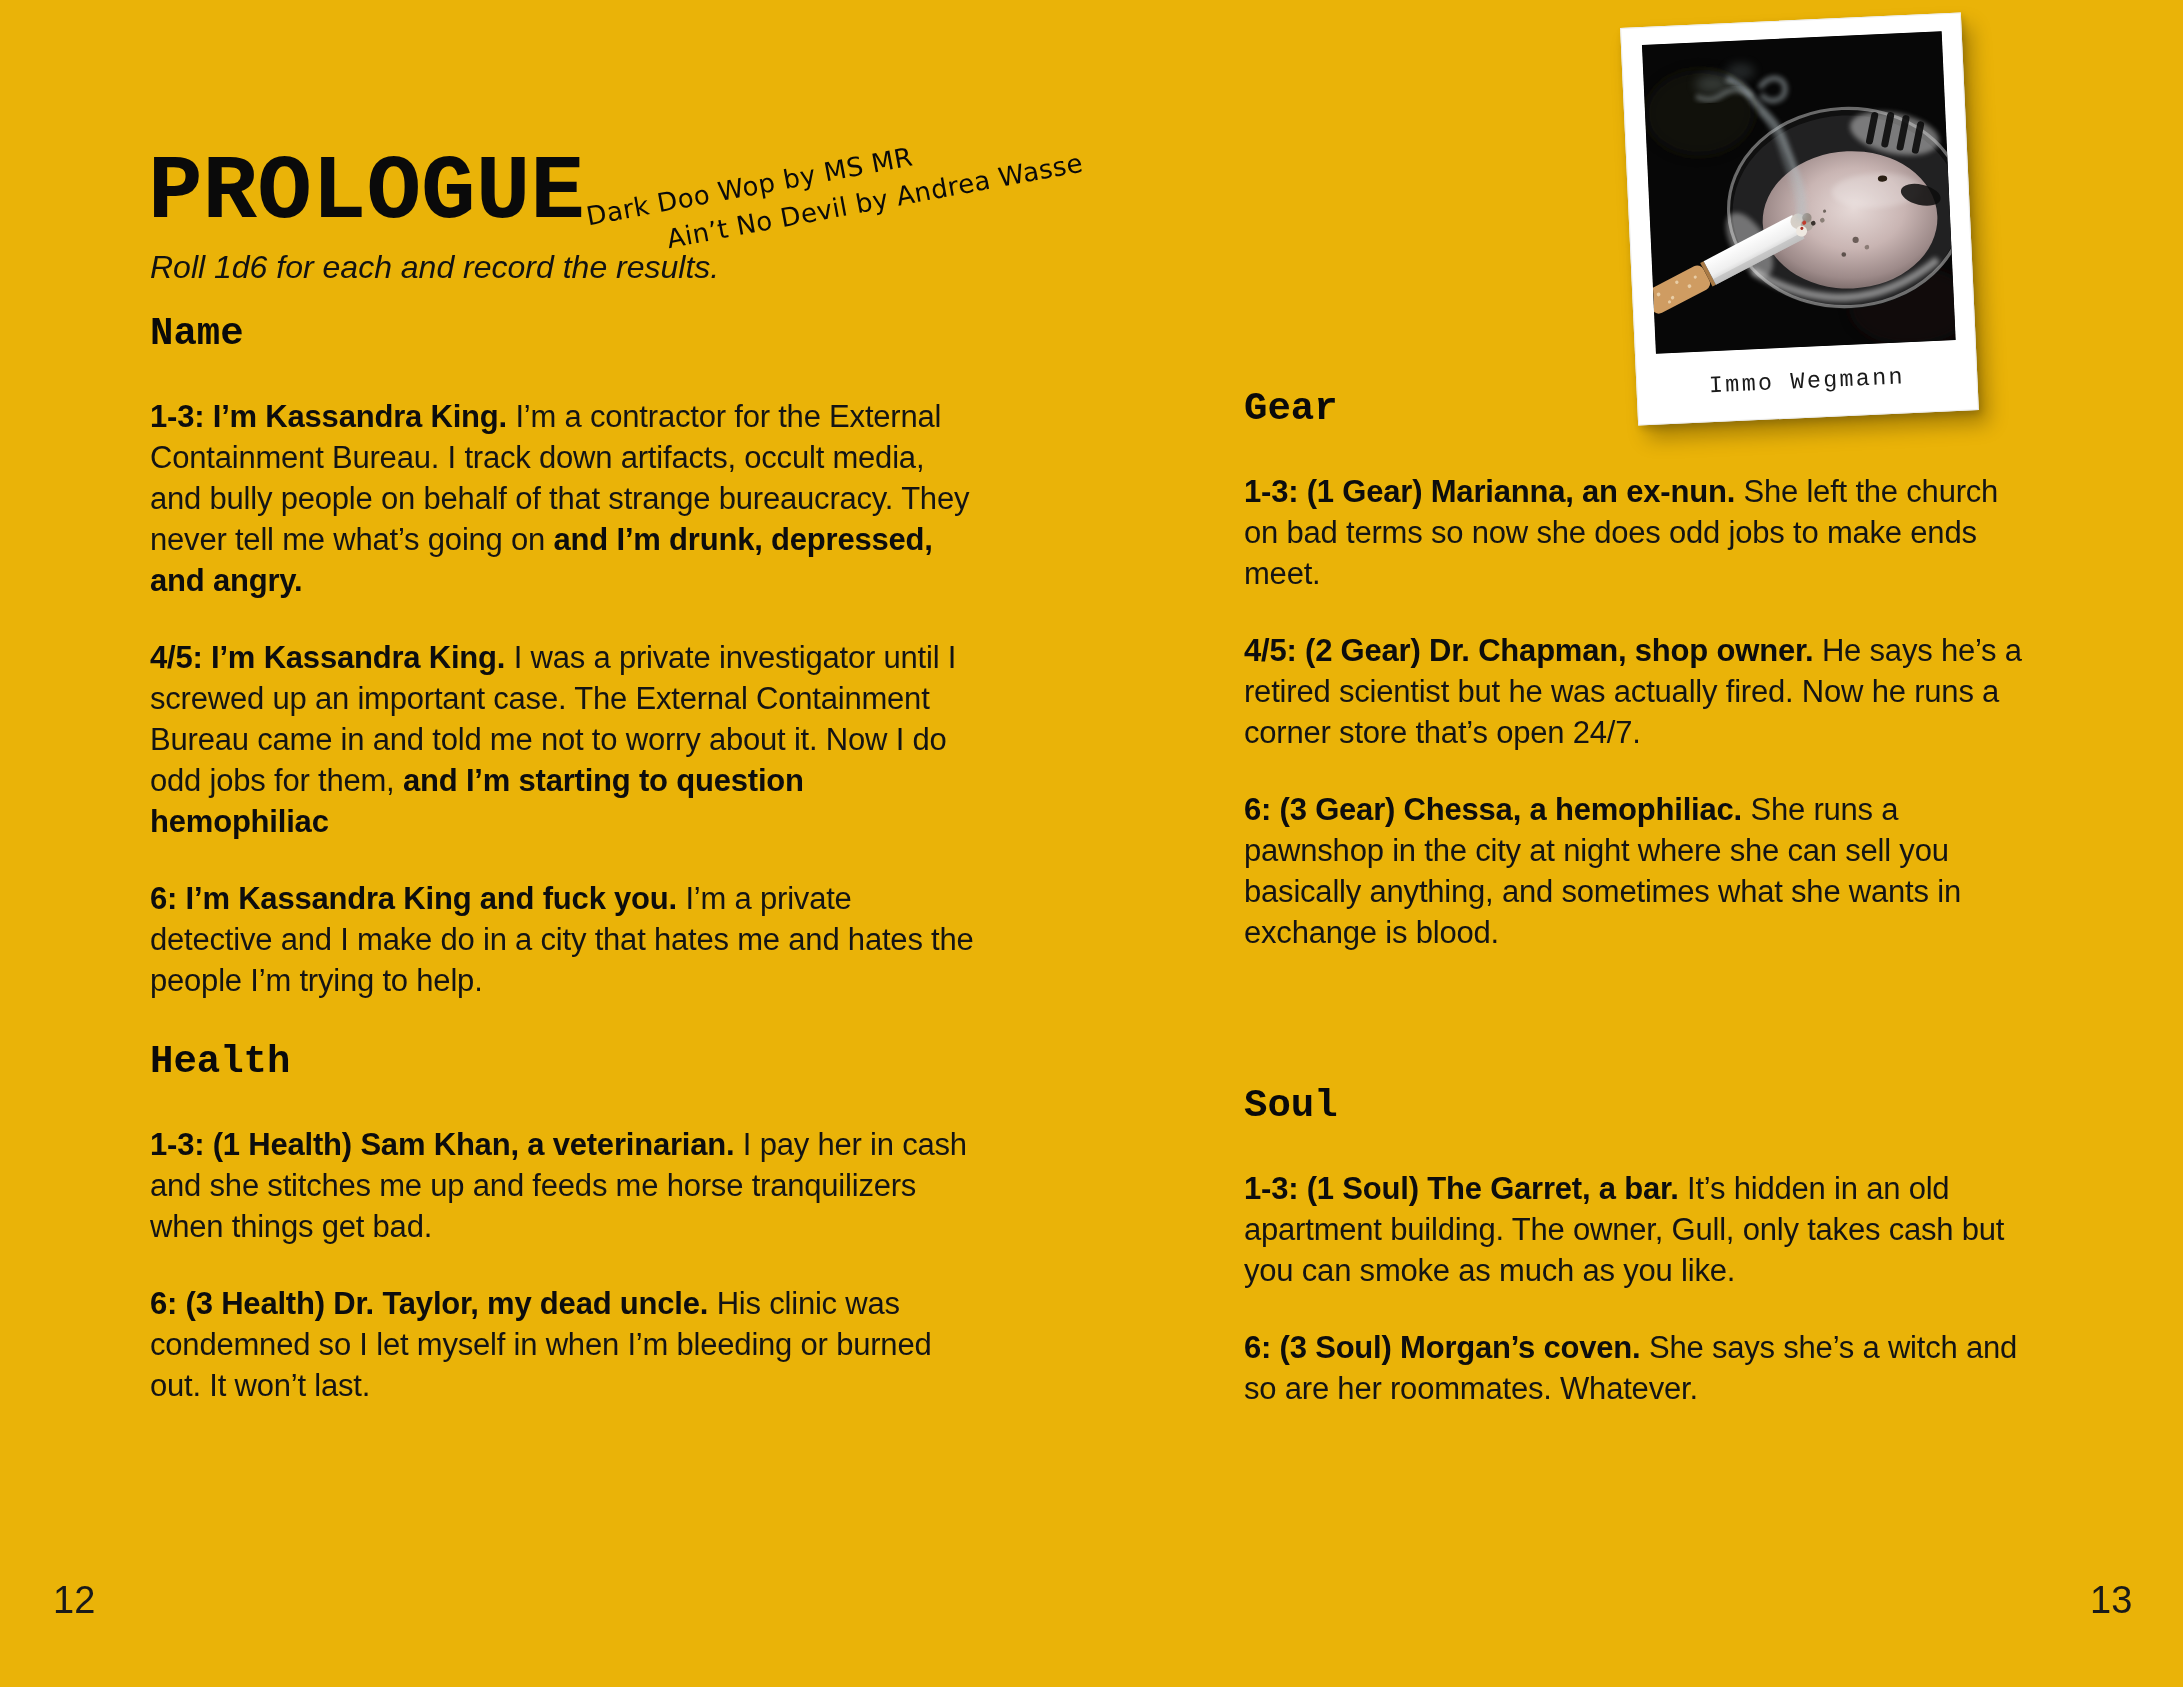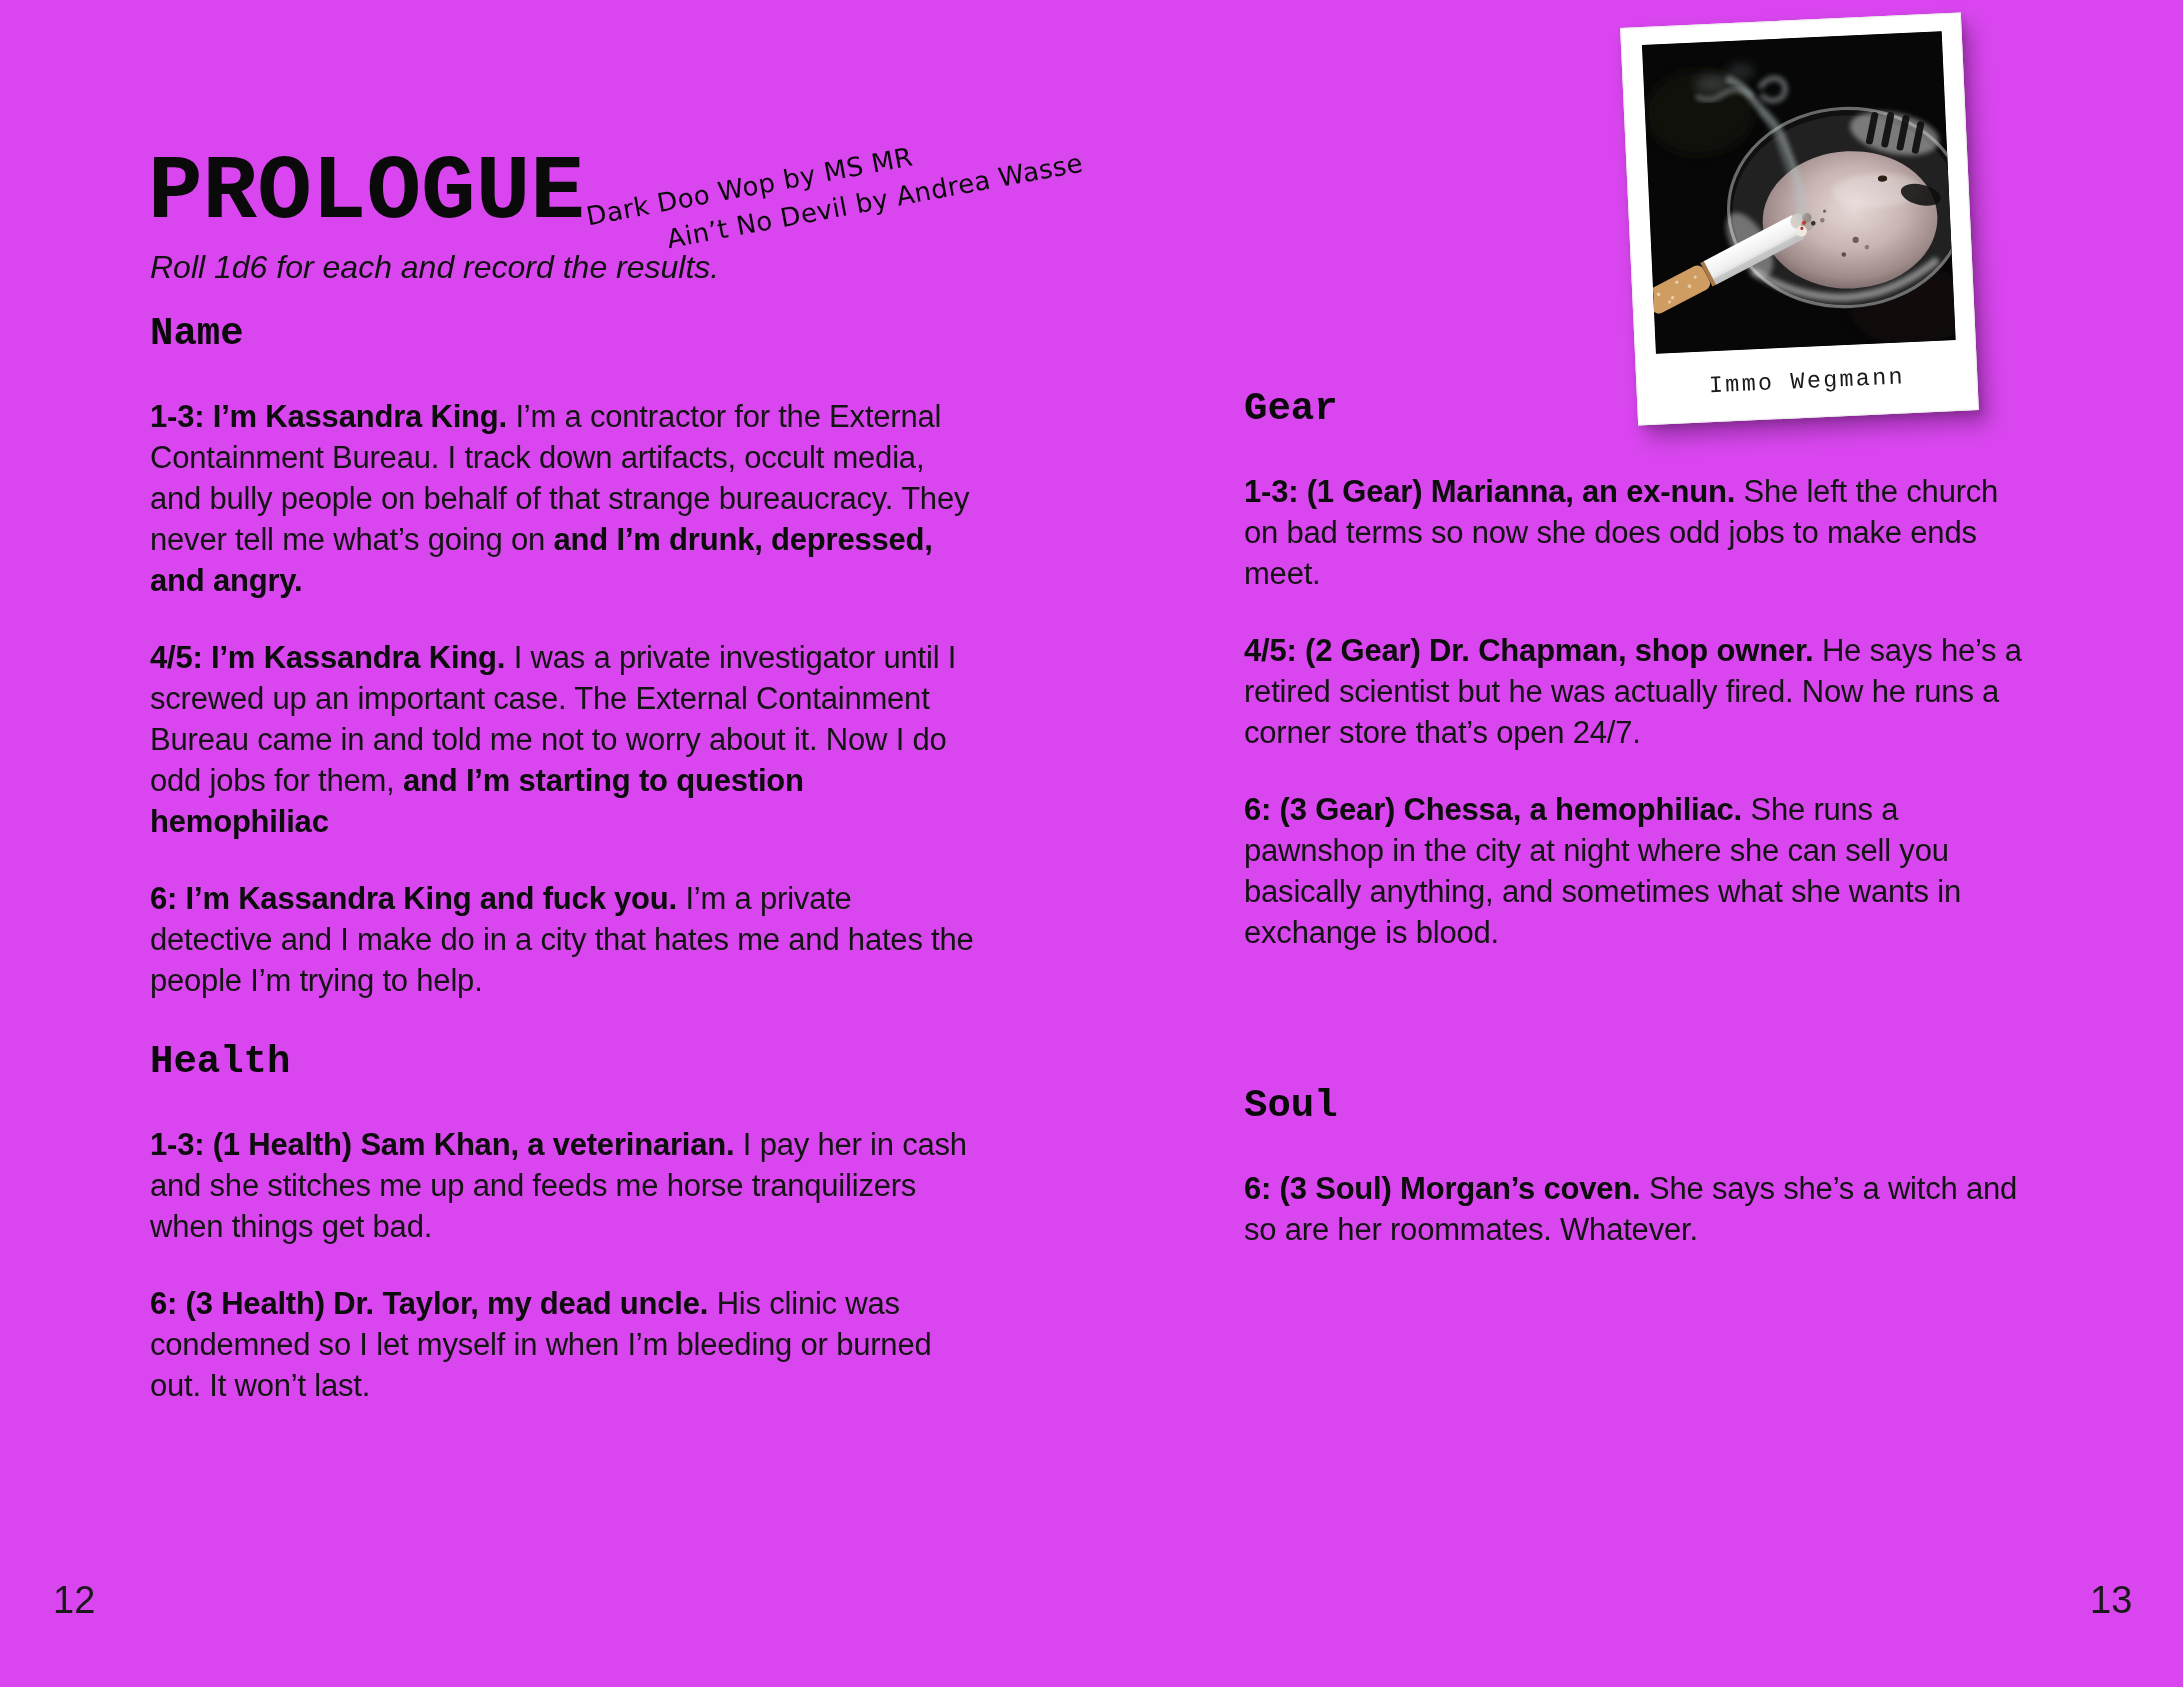--- a/index.html
+++ b/index.html
@@ -1,16 +1,16 @@
 <!DOCTYPE html>
 <html style="font-size:12.5px"><head>
 <meta charset="utf-8">
 <style>
   html,body{margin:0;padding:0;background:#ffffff;}
-  #canvas{position:relative;width:2183px;height:1687px;background:#d946ef;overflow:hidden;
+  #canvas{position:relative;width:2183px;height:1687px;background:#eab308;overflow:hidden;
           font-family:"Liberation Sans",sans-serif;color:#121212;}
   .title{position:absolute;left:148px;top:148px;margin:0;
          font-family:"Liberation Mono",monospace;font-weight:700;
          font-size:91px;line-height:89px;color:#0a0a0a;}
   .annotation{position:absolute;left:586px;top:153px;transform:rotate(-10.5deg);
               transform-origin:50% 50%;font-family:"DejaVu Sans",sans-serif;
               font-size:26px;line-height:37px;color:#0a0a0a;letter-spacing:0.4px;white-space:nowrap;}
   .annotation-line.indent{margin-left:75px;}
   .instruction{position:absolute;left:150px;top:247px;margin:0;font-style:italic;
                font-size:32px;line-height:41px;color:#121212;}
@@ -157,20 +157,21 @@
 
     <div class="section" id="sec-gear">
       <h2 class="heading">Gear</h2>
       <p class="entry"><strong>1-3: (1 Gear) Marianna, an ex-nun.</strong><span> She left the church on bad terms so now she does odd jobs to make ends meet.</span></p>
       <p class="entry"><strong>4/5: (2 Gear) Dr. Chapman, shop owner.</strong><span> He says he’s a retired scientist but he was actually fired. Now he runs a corner store that’s open 24/7.</span></p>
       <p class="entry"><strong>6: (3 Gear) Chessa, a hemophiliac.</strong><span> She runs a pawnshop in the city at night where she can sell you basically anything, and sometimes what she wants in exchange is blood.</span></p>
     </div>
 
     <div class="section" id="sec-soul">
       <h2 class="heading">Soul</h2>
+      <p class="entry"><strong>1-3: (1 Soul) The Garret, a bar.</strong><span> It’s hidden in an old apartment building. The owner, Gull, only takes cash but you can smoke as much as you like.</span></p>
       <p class="entry"><strong>6: (3 Soul) Morgan’s coven.</strong><span> She says she’s a witch and so are her roommates. Whatever.</span></p>
     </div>
 
     <div class="pagenum right-num">13</div>
   </section>
 
 </div>
 
 
 </body></html>

